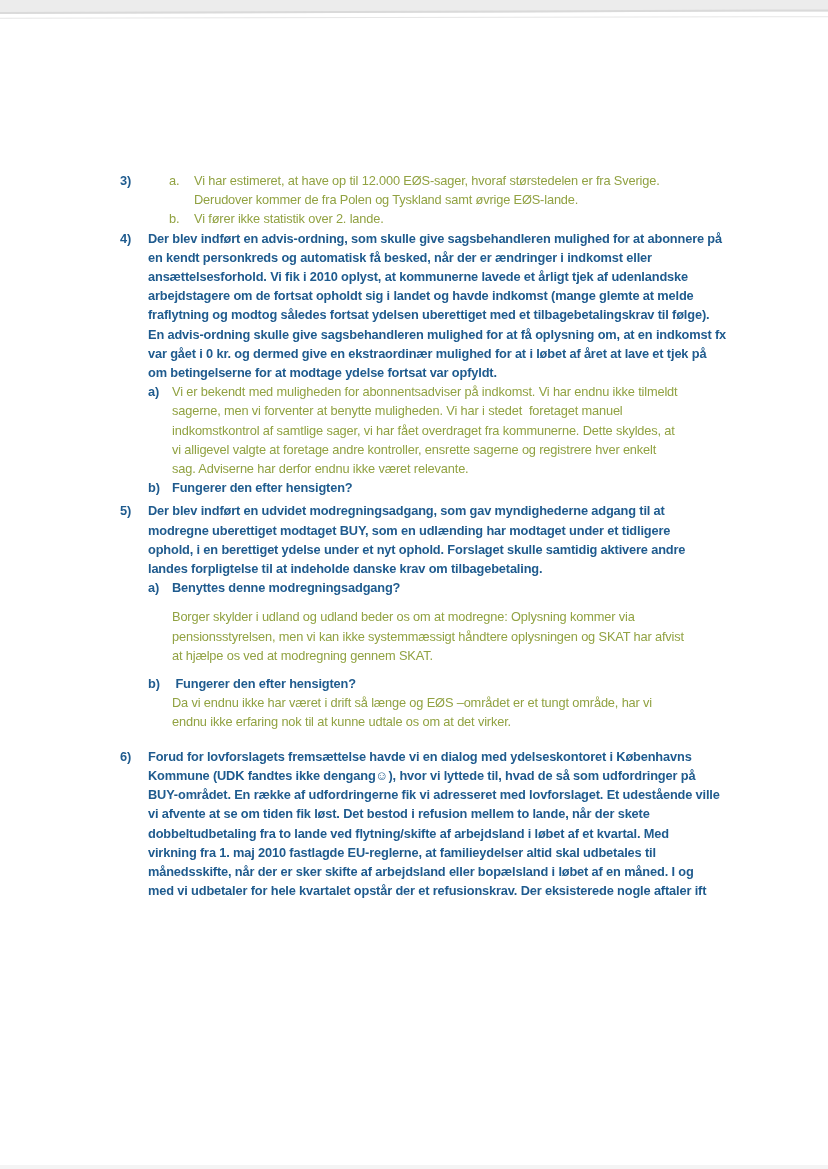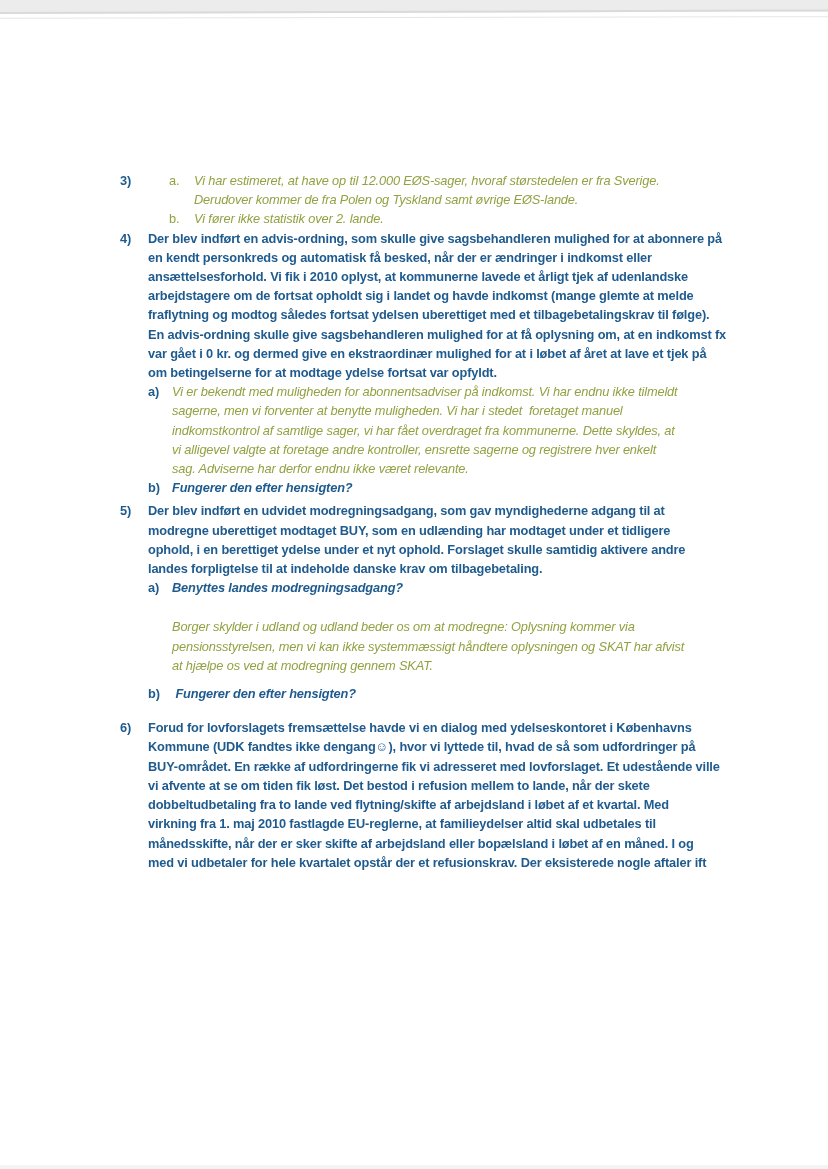--- a/index.html
+++ b/index.html
@@ -54,23 +54,23 @@
   .pre { white-space: pre; }
   .q { color: #1f5b8e; font-weight: bold; }
   .a { color: #91a242; font-weight: normal; }
   .item { display: flex; align-items: flex-start; }
   .num { width: 28px; flex: none; }
   .body { flex: 1; min-width: 0; }
   .sub { display: flex; align-items: flex-start; }
   .sub .subnum { width: 24px; flex: none; }
   .sub.deep { margin-left: 21px; }
   .sub.deep .subnum { width: 25px; }
-  .subbody { flex: 1; min-width: 0; font-style: italic; }
+  .subbody { flex: 1; min-width: 0; }
   #item-5 { margin-top: 4px; }
-  #ans-5a-2 { margin-top: 20px; }
+  #ans-5a-2 { margin-top: 10px; }
   #sub-5b { margin-top: 9px; }
   #item-6 { margin-top: 15px; }
 </style>
 </head>
 <body>
 
 <div class="scan-band"></div>
 <div class="scan-line"></div>
 
 <div class="content">
@@ -127,30 +127,32 @@
   <div class="item" id="item-5">
     <div class="num q">5)</div>
     <div class="body">
       <div class="q pre">Der blev indført en udvidet modregningsadgang, som gav myndighederne adgang til at
 modregne uberettiget modtaget BUY, som en udlænding har modtaget under et tidligere
 ophold, i en berettiget ydelse under et nyt ophold. Forslaget skulle samtidig aktivere andre
 landes forpligtelse til at indeholde danske krav om tilbagebetaling.</div>
       <div class="sub">
         <div class="subnum q">a)</div>
         <div class="subbody">
-          <div class="q pre">Benyttes landes modregningsadgang?</div>
+          <div class="q pre">Benyttes denne modregningsadgang?</div>
           <div class="a pre" id="ans-5a-2">Borger skylder i udland og udland beder os om at modregne: Oplysning kommer via
 pensionsstyrelsen, men vi kan ikke systemmæssigt håndtere oplysningen og SKAT har afvist
 at hjælpe os ved at modregning gennem SKAT.</div>
         </div>
       </div>
       <div class="sub" id="sub-5b">
         <div class="subnum q">b)</div>
         <div class="subbody">
           <div class="q pre"> Fungerer den efter hensigten?</div>
+          <div class="a pre">Da vi endnu ikke har været i drift så længe og EØS –området er et tungt område, har vi
+endnu ikke erfaring nok til at kunne udtale os om at det virker.</div>
         </div>
       </div>
     </div>
   </div>
 
   <div class="item" id="item-6">
     <div class="num q">6)</div>
     <div class="body">
       <div class="q pre">Forud for lovforslagets fremsættelse havde vi en dialog med ydelseskontoret i Københavns
 Kommune (UDK fandtes ikke dengang☺), hvor vi lyttede til, hvad de så som udfordringer på

